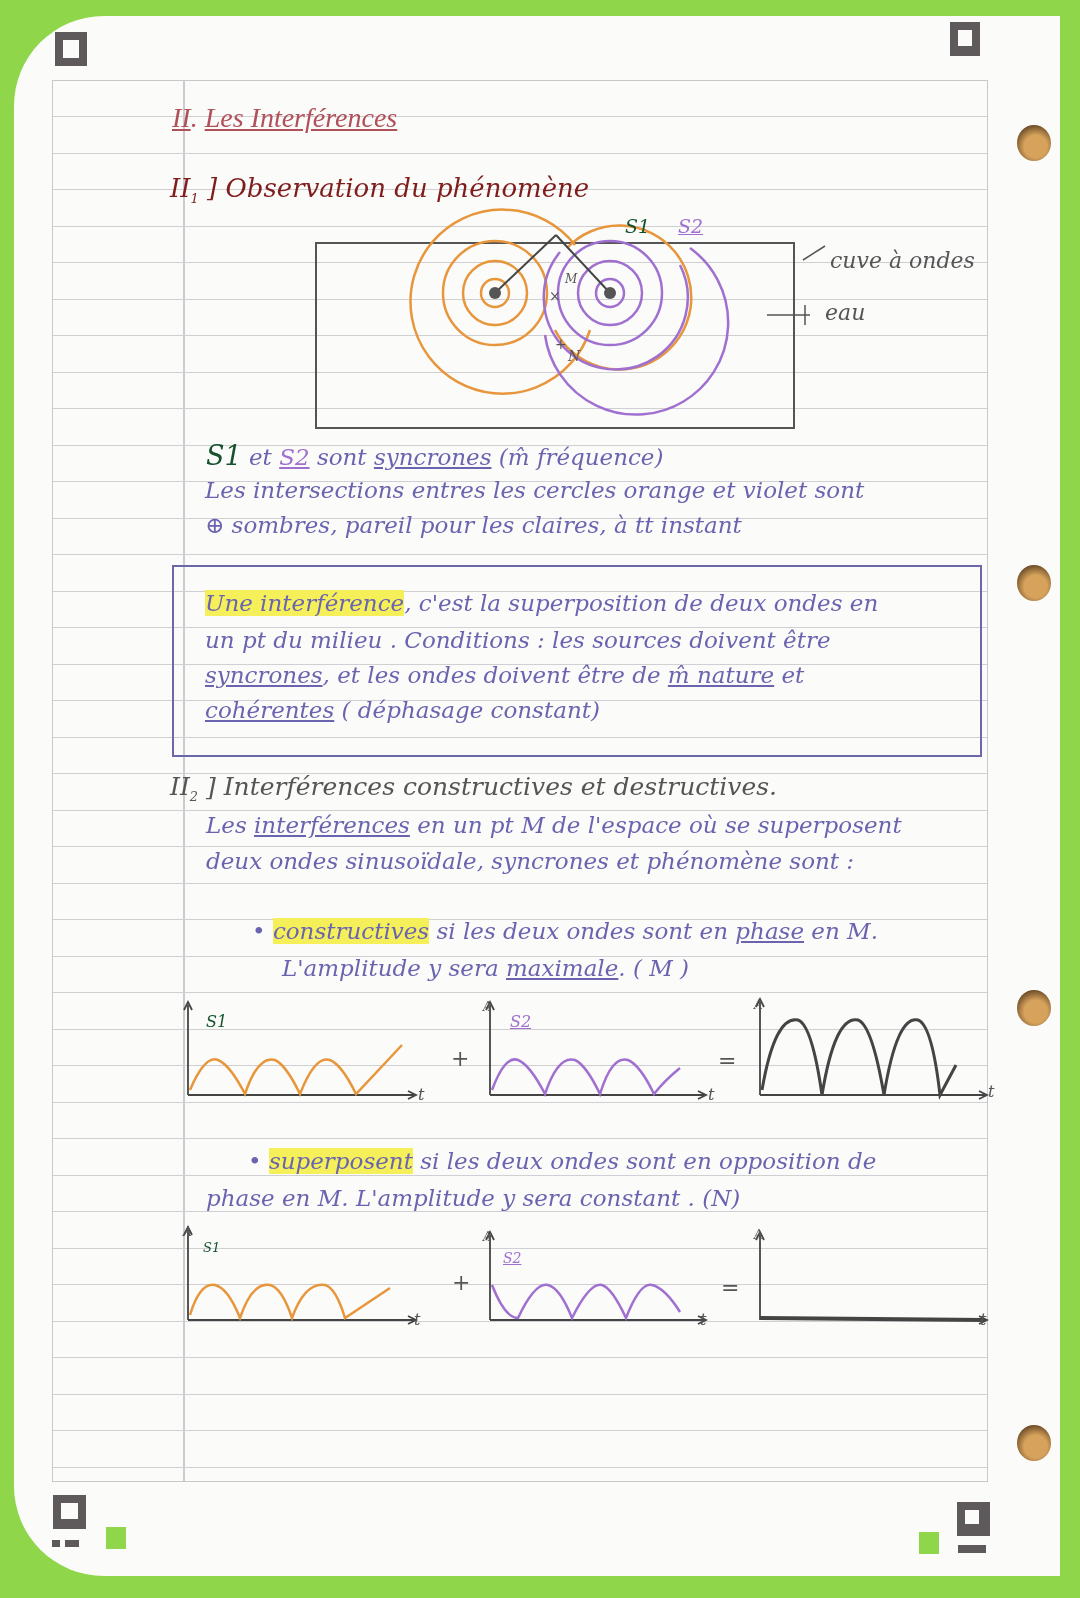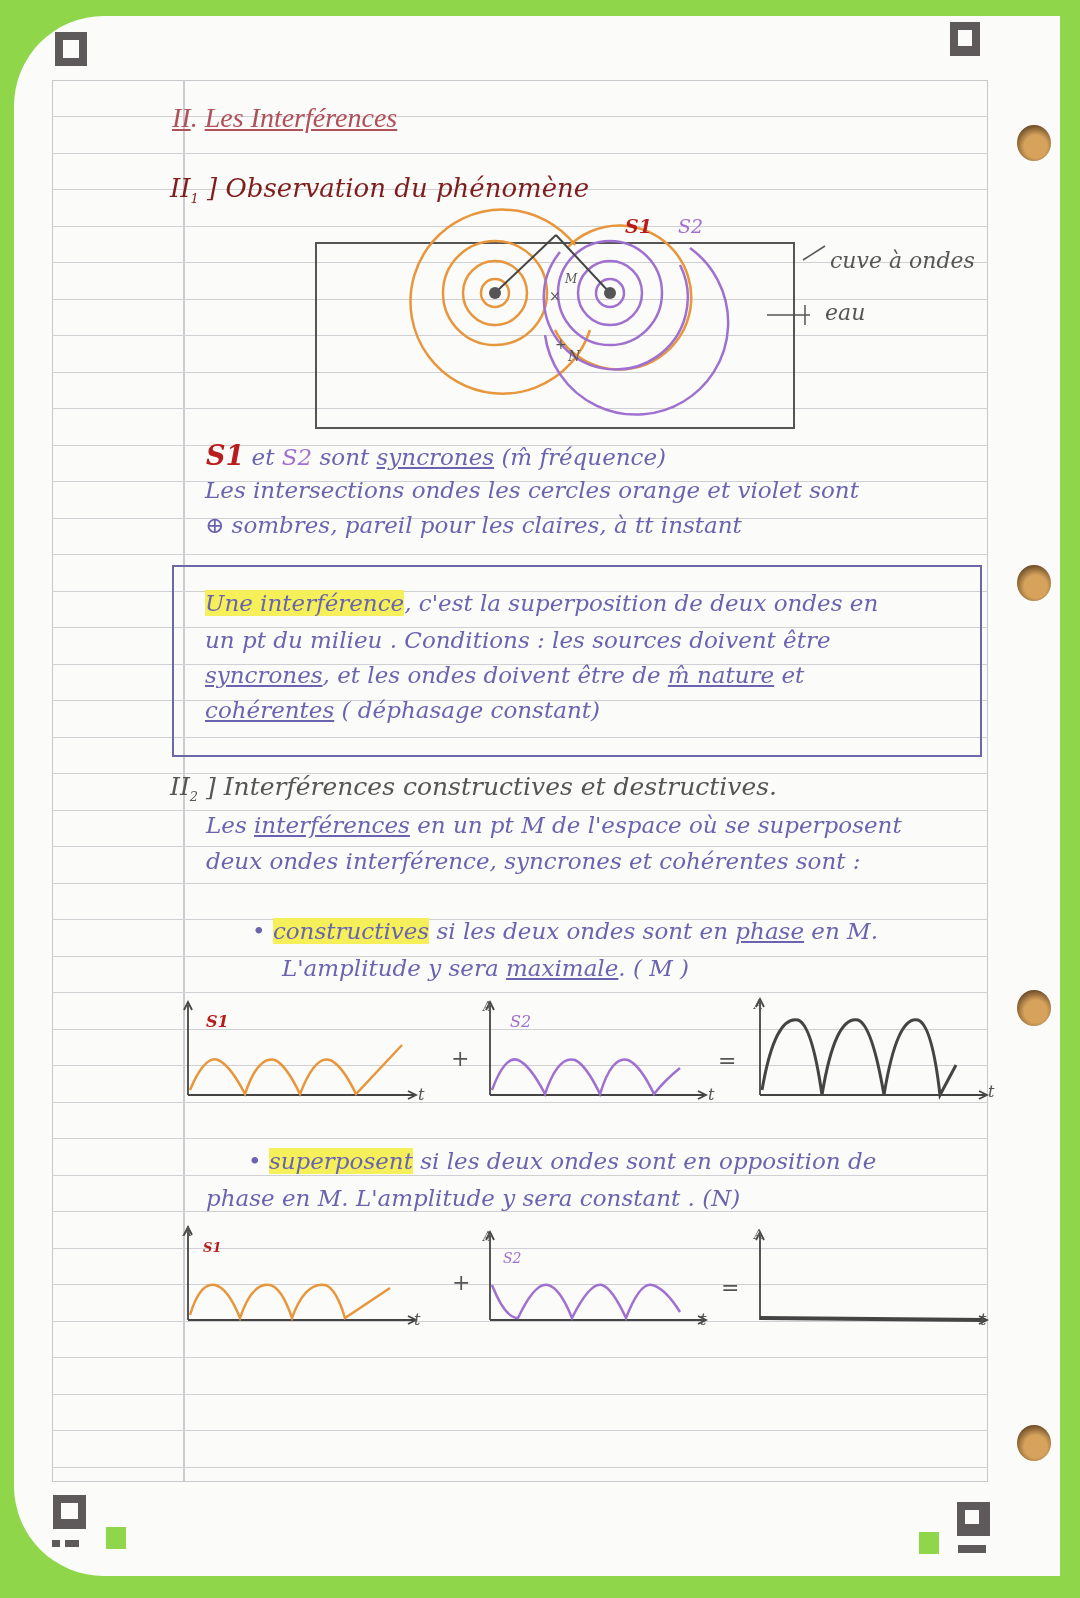--- a/index.html
+++ b/index.html
@@ -10,22 +10,22 @@
   .marker .inner { position:absolute; background:#fbfbf9; }
   .grid { position:absolute; left:52px; top:80px; width:934px; height:1400px; border:1.5px solid #c8c8cc; }
   .rule { position:absolute; left:0; width:100%; height:1px; background:#cfcfd4; }
   .margin-line { position:absolute; left:130px; top:0; width:1.5px; height:100%; background:#cbcbd0; }
   .hole { position:absolute; width:34px; height:36px; border-radius:50%; background:radial-gradient(circle at 55% 60%, #d7a35c 40%, #6e4d28 75%); }
   .greensq { position:absolute; width:20px; height:22px; background:#8fd64a; }
   .hw { position:absolute; font-family:"DejaVu Serif", serif; font-style:italic; white-space:nowrap; }
   .ink-blue { color:#6a64b0;padding-left:20px; }
   .ink-red { color:#b0505a; }
   .ink-green { color:#7f1d1d; }
-  .ink-orange { color:#b91c1c;font-weight:bold; }
-  .ink-violet { color:#a070d0; }
+  .ink-orange { color:#14532d; }
+  .ink-violet { color:#a070d0;text-decoration:underline; }
   .ink-grey { color:#555; }
   .hl { background:#f5f05a; }
   .ul { text-decoration:underline; }
   .defbox { position:absolute; left:172px; top:565px; width:806px; height:188px; border:2px solid #6b67a8; }
   svg { position:absolute; overflow:visible; }
 </style>
 </head>
 <body>
 
 <div class="page"></div>
@@ -139,21 +139,21 @@
 <div class="hw ink-grey" style="left:825px;top:300px;font-size:22px;">eau</div>
 
 <div class="hw ink-blue" style="left:186px;top:440px;font-size:23px;">
   <span class="ink-orange" style="font-size:27px;">S1</span>
   <span>et</span>
   <span class="ink-violet">S2</span>
   <span>sont</span>
   <span class="ul">syncrones</span>
   <span>(m̂ fréquence)</span>
 </div>
-<div class="hw ink-blue" style="left:185px;top:477px;font-size:23px;">Les intersections ondes les cercles orange et violet sont</div>
+<div class="hw ink-blue" style="left:185px;top:477px;font-size:23px;">Les intersections entres les cercles orange et violet sont</div>
 <div class="hw ink-blue" style="left:185px;top:512px;font-size:23px;">⊕ sombres, pareil pour les claires, à tt instant</div>
 
 <div class="defbox"></div>
 <div class="hw ink-blue" style="left:185px;top:590px;font-size:23px;">
   <span class="hl">Une interférence</span><span>, c'est la superposition de deux ondes en</span>
 </div>
 <div class="hw ink-blue" style="left:185px;top:627px;font-size:23px;">un pt du milieu . Conditions : les sources doivent être</div>
 <div class="hw ink-blue" style="left:185px;top:662px;font-size:23px;">
   <span class="ul">syncrones</span><span>, et les ondes doivent être de</span>
   <span class="ul">m̂ nature</span>
@@ -166,21 +166,21 @@
 
 <div class="hw ink-grey" style="left:170px;top:772px;font-size:25px;">
   <span>II</span><sub style="font-size:13px;">2</sub>
   <span> ] </span><span>Interférences constructives et destructives.</span>
 </div>
 <div class="hw ink-blue" style="left:186px;top:812px;font-size:23px;">
   <span>Les</span>
   <span class="ul">interférences</span>
   <span>en un pt M de l'espace où se superposent</span>
 </div>
-<div class="hw ink-blue" style="left:186px;top:848px;font-size:23px;">deux ondes interférence, syncrones et cohérentes sont :</div>
+<div class="hw ink-blue" style="left:186px;top:848px;font-size:23px;">deux ondes sinusoïdale, syncrones et phénomène sont :</div>
 
 <div class="hw ink-blue" style="left:232px;top:918px;font-size:23px;">
   <span>•</span>
   <span class="hl">constructives</span>
   <span>si les deux ondes sont en</span>
   <span class="ul">phase</span>
   <span>en M.</span>
 </div>
 <div class="hw ink-blue" style="left:262px;top:955px;font-size:23px;">
   <span>L'amplitude y sera</span>

